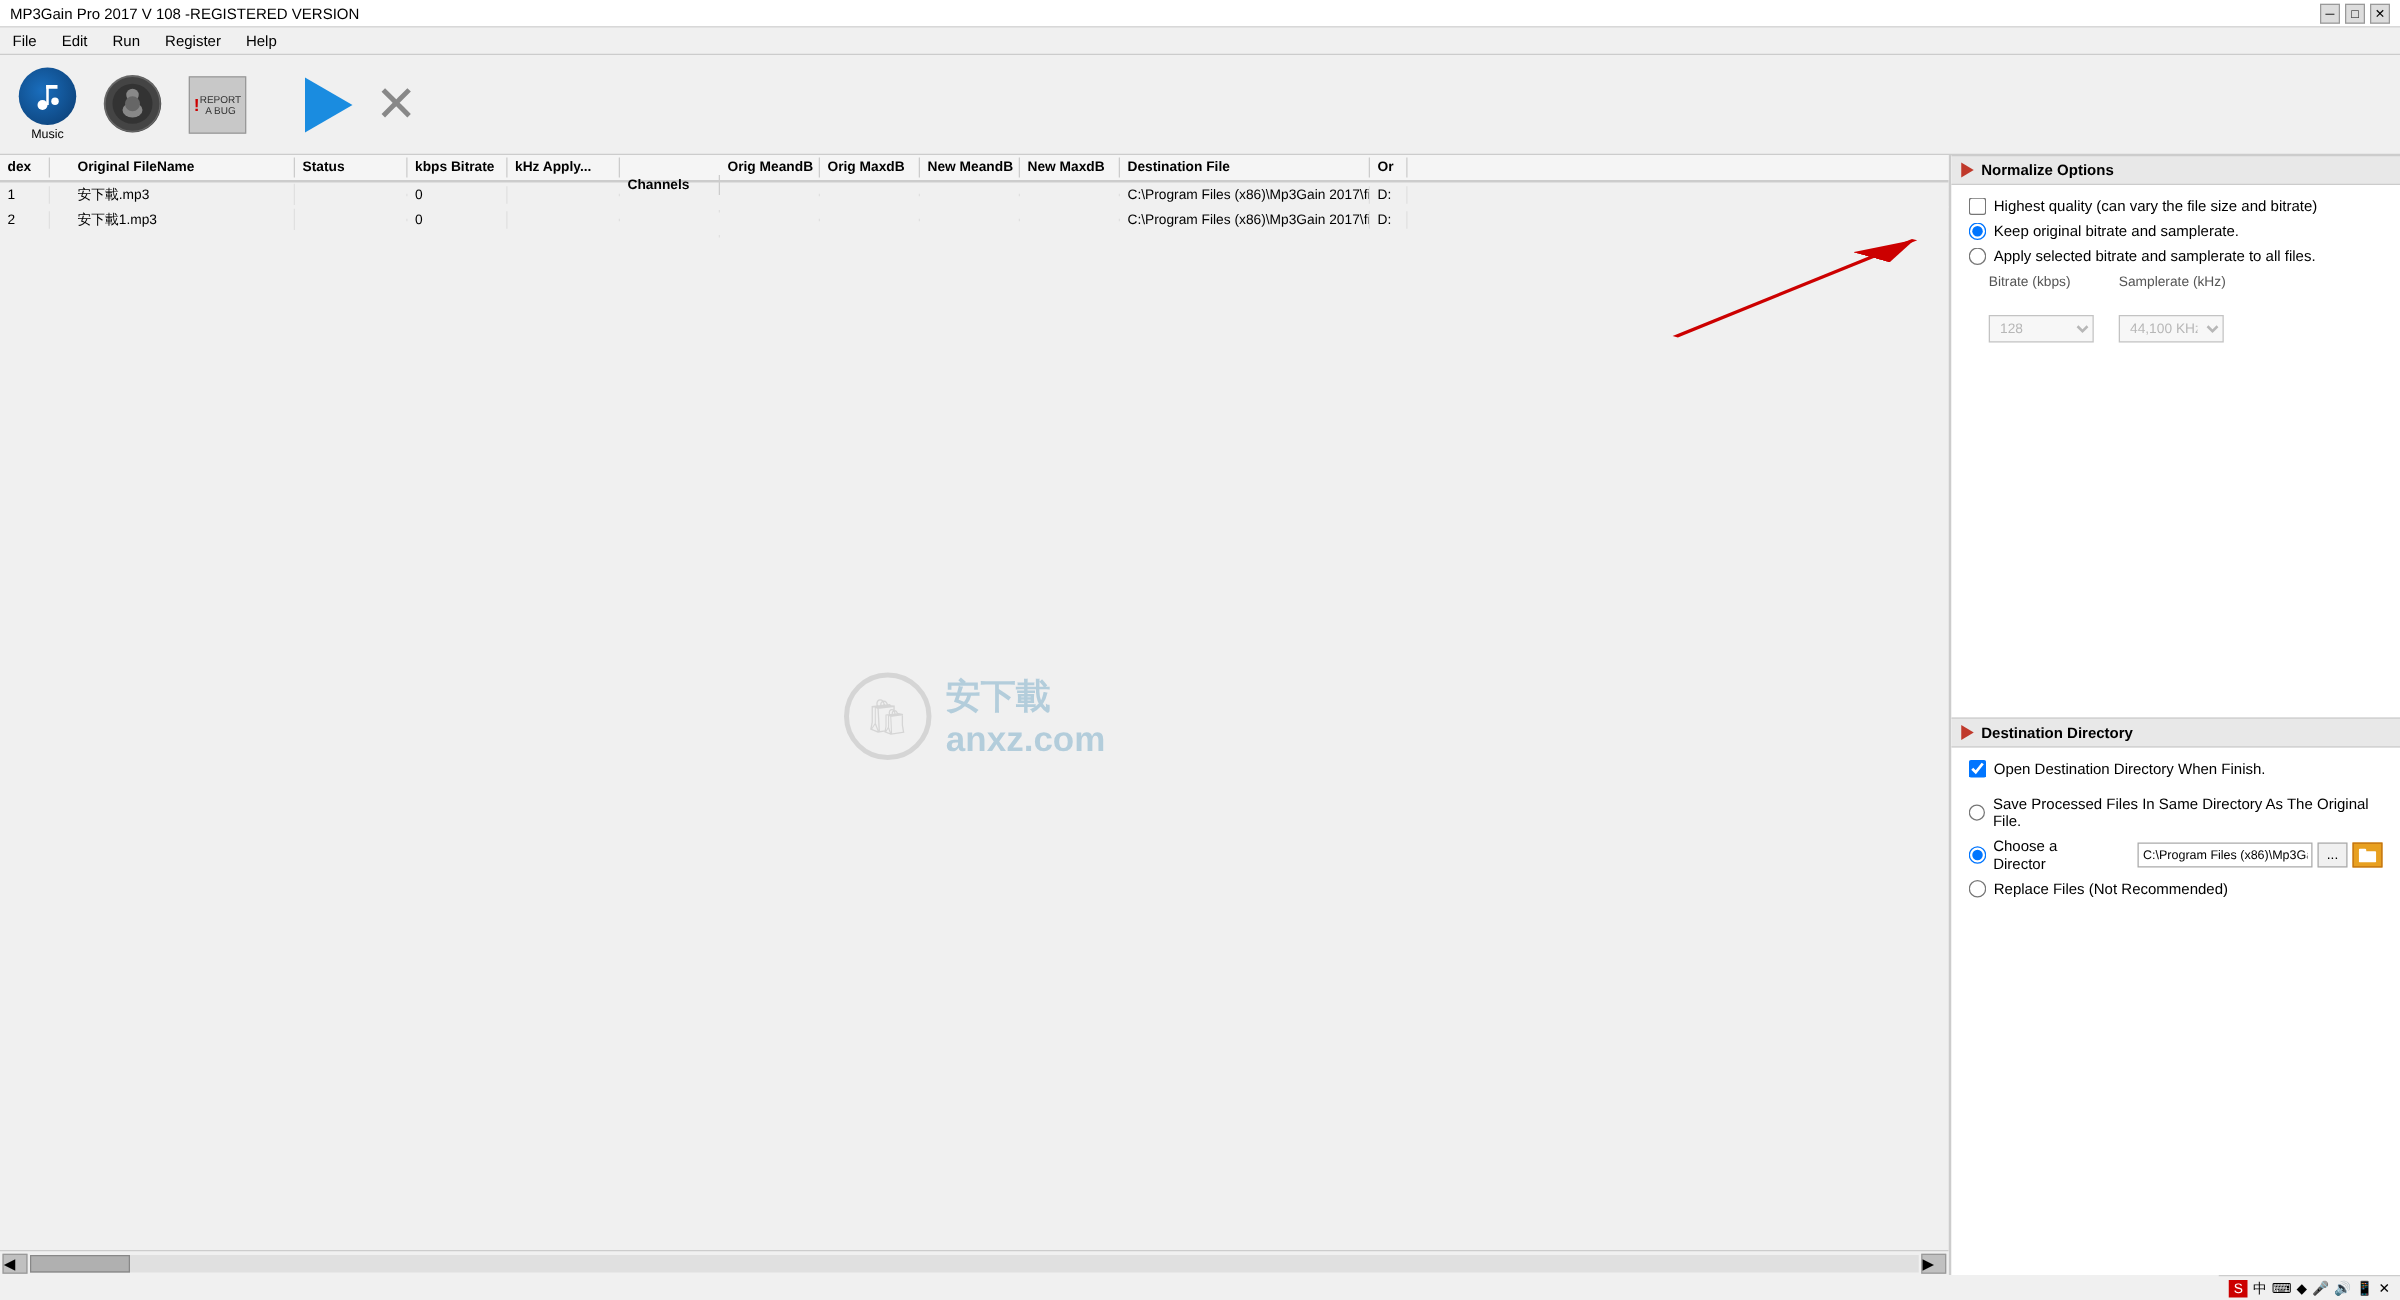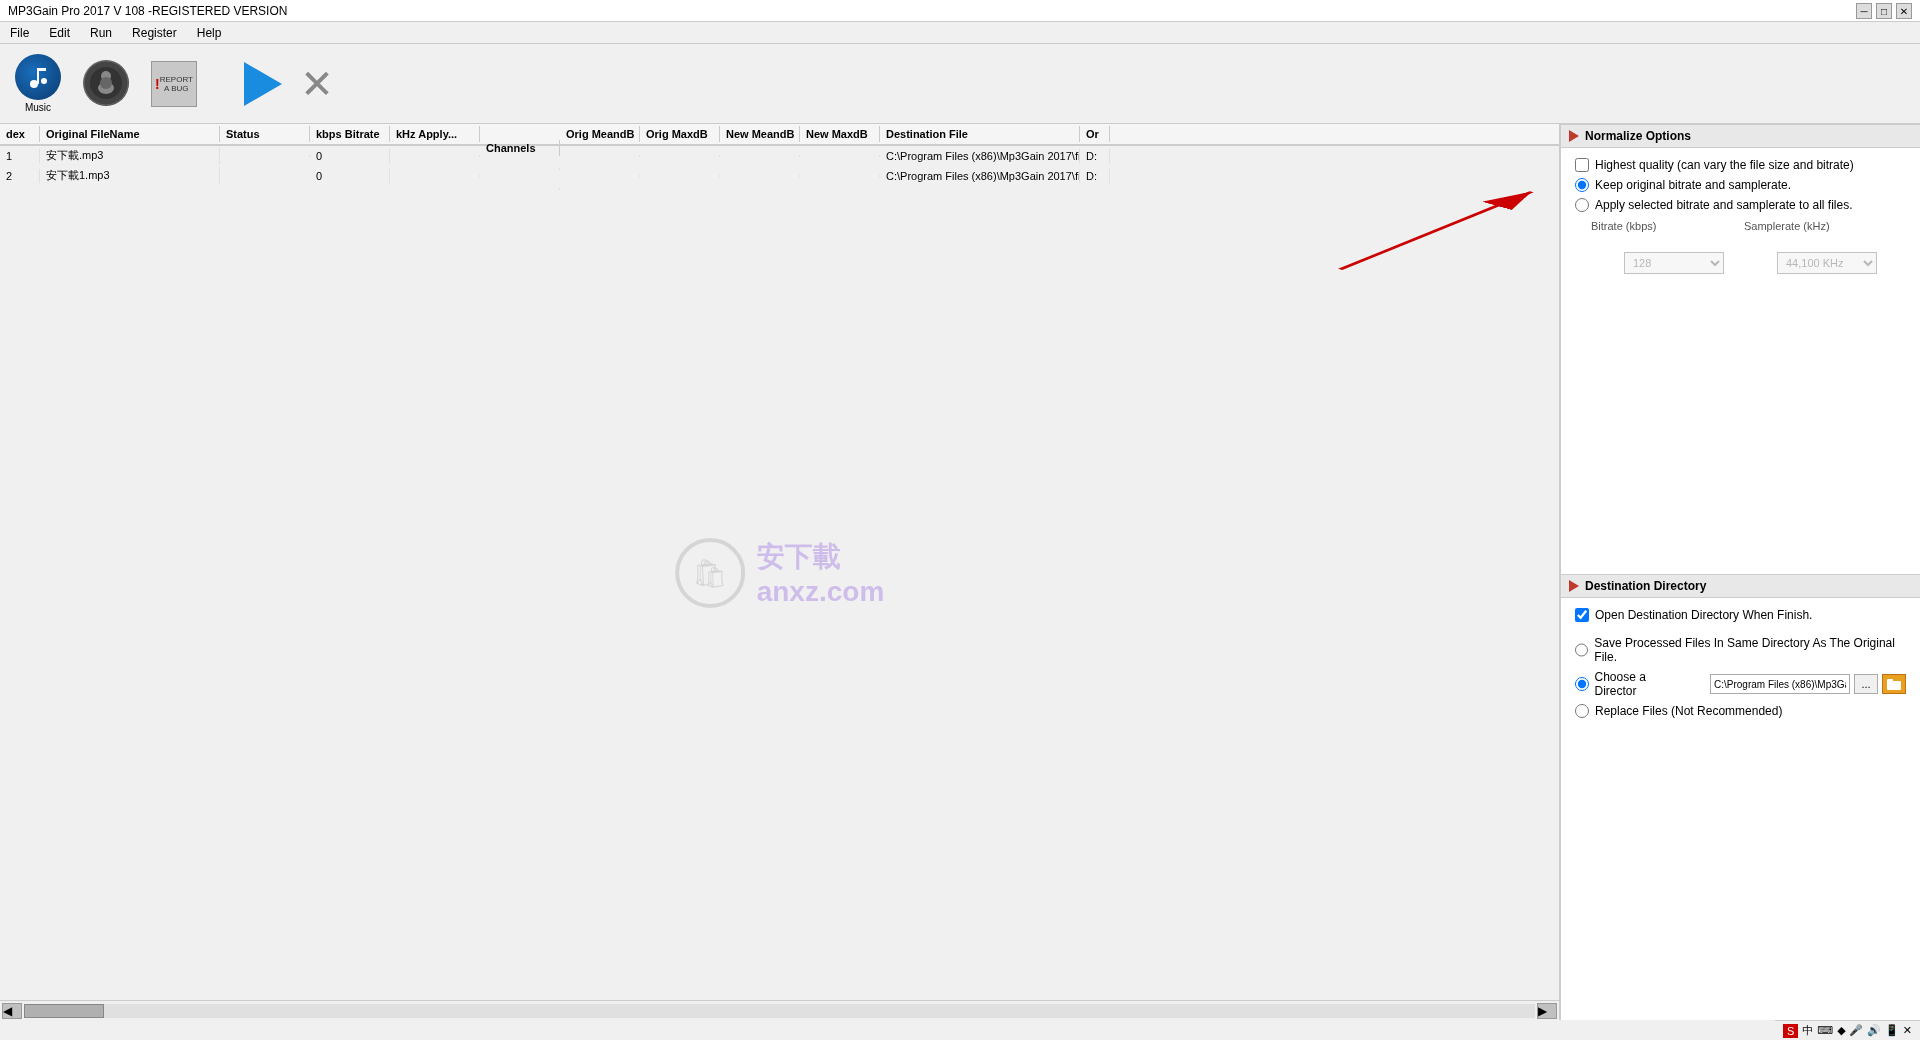--- a/index.html
+++ b/index.html
@@ -233,21 +233,21 @@
       border: 4px solid #888;
       border-radius: 50%;
       display: flex;
       align-items: center;
       justify-content: center;
       font-size: 28px;
       color: #888;
     }
     .watermark-text {
       font-size: 28px;
-      color: #6d28d9;
+      color: #0369a1;
       font-weight: bold;
     }
 
     
     .right-panel {
       width: 360px;
       background: #fff;
       display: flex;
       flex-direction: column;
       border-left: 1px solid #ccc;
@@ -305,29 +305,28 @@
     .bs-col {
       display: flex;
       flex-direction: column;
       gap: 20px;
     }
     .bs-label {
       font-size: 11px;
       color: #555;
     }
     .bs-select {
-      width: 100px;
+      width: 84px;
       height: 22px;
       border: 1px solid #aaa;
       background: #f5f5f5;
       font-size: 11px;
       padding: 1px 4px;
       color: #999;
       cursor: not-allowed;
-      margin-left: 33px;
     }
 
     
     .dest-section {
       margin-top: 4px;
     }
 
     .dest-path-row {
       display: flex;
       align-items: center;
@@ -393,21 +392,21 @@
       align-items: center;
       padding: 0 8px;
       font-size: 11px;
       position: fixed;
       bottom: 0;
       right: 0;
       gap: 4px;
     }
 
     .col-dex { width: 40px; min-width: 40px; }
-    .col-filename { width: 180px; min-width: 180px; }
+    .col-filename { width: 180px; min-width: 180px; margin-left: 16px; }
     .col-status { width: 90px; min-width: 90px; }
     .col-kbps { width: 80px; min-width: 80px; }
     .col-khz { width: 90px; min-width: 90px; }
     .col-channels { width: 80px; min-width: 80px; margin-top: 27px; }
     .col-origmean { width: 80px; min-width: 80px; }
     .col-origmax { width: 80px; min-width: 80px; }
     .col-newmean { width: 80px; min-width: 80px; }
     .col-newmax { width: 80px; min-width: 80px; }
     .col-dest { width: 200px; min-width: 200px; }
     .col-or { width: 30px; min-width: 30px; }

